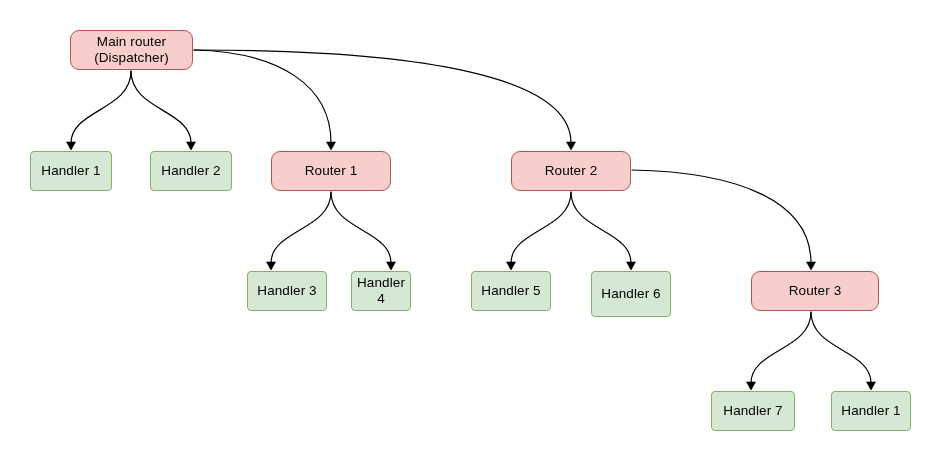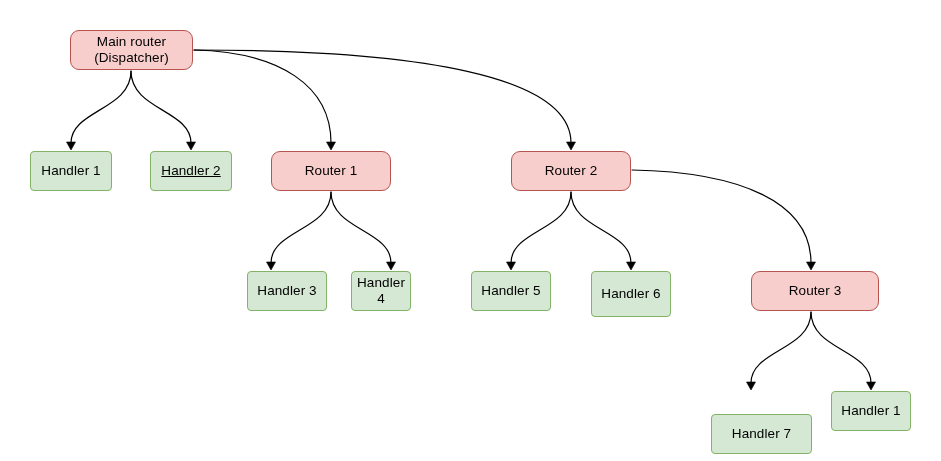--- a/index.html
+++ b/index.html
@@ -86,24 +86,24 @@
       <polygon points="506.5,262 515.5,262 511,270" class="arrow-head"></polygon>
       <polygon points="626.5,262 635.5,262 631,270" class="arrow-head"></polygon>
       <polygon points="806.5,262 815.5,262 811,270" class="arrow-head"></polygon>
       <polygon points="746.5,382 755.5,382 751,390" class="arrow-head"></polygon>
       <polygon points="866.5,382 875.5,382 871,390" class="arrow-head"></polygon>
     </svg>
   <div id="node-layer">
       <div class="node process" style="left: 70px; top: 30px; width: 123px; height: 40px;">Main router
 (Dispatcher)</div>
       <div class="node handler" style="left: 30px; top: 151px; width: 82px; height: 40px;">Handler 1</div>
-      <div class="node handler" style="left: 150px; top: 151px; width: 82px; height: 40px; text-decoration: underline;">Handler 2</div>
+      <div class="node handler" style="left: 150px; top: 151px; width: 82px; height: 40px;">Handler 2</div>
       <div class="node process" style="left: 271px; top: 151px; width: 120px; height: 40px;">Router 1</div>
       <div class="node process" style="left: 511px; top: 151px; width: 120px; height: 40px;">Router 2</div>
       <div class="node handler" style="left: 231px; top: 271px; width: 80px; height: 40px; margin-left: 16px;">Handler 3</div>
       <div class="node handler" style="left: 351px; top: 271px; width: 60px; height: 40px;">Handler 4</div>
       <div class="node handler" style="left: 471px; top: 271px; width: 80px; height: 40px;">Handler 5</div>
       <div class="node handler" style="left: 591px; top: 271px; width: 80px; height: 46px;">Handler 6</div>
       <div class="node process" style="left: 751px; top: 271px; width: 128px; height: 40px;">Router 3</div>
-      <div class="node handler" style="left: 711px; top: 414px; width: 101px; height: 40px;">Handler 7</div>
+      <div class="node handler" style="left: 711px; top: 391px; width: 84px; height: 40px;">Handler 7</div>
       <div class="node handler" style="left: 831px; top: 391px; width: 80px; height: 40px;">Handler 1</div>
     </div>
 </div>
 
 </body></html>

